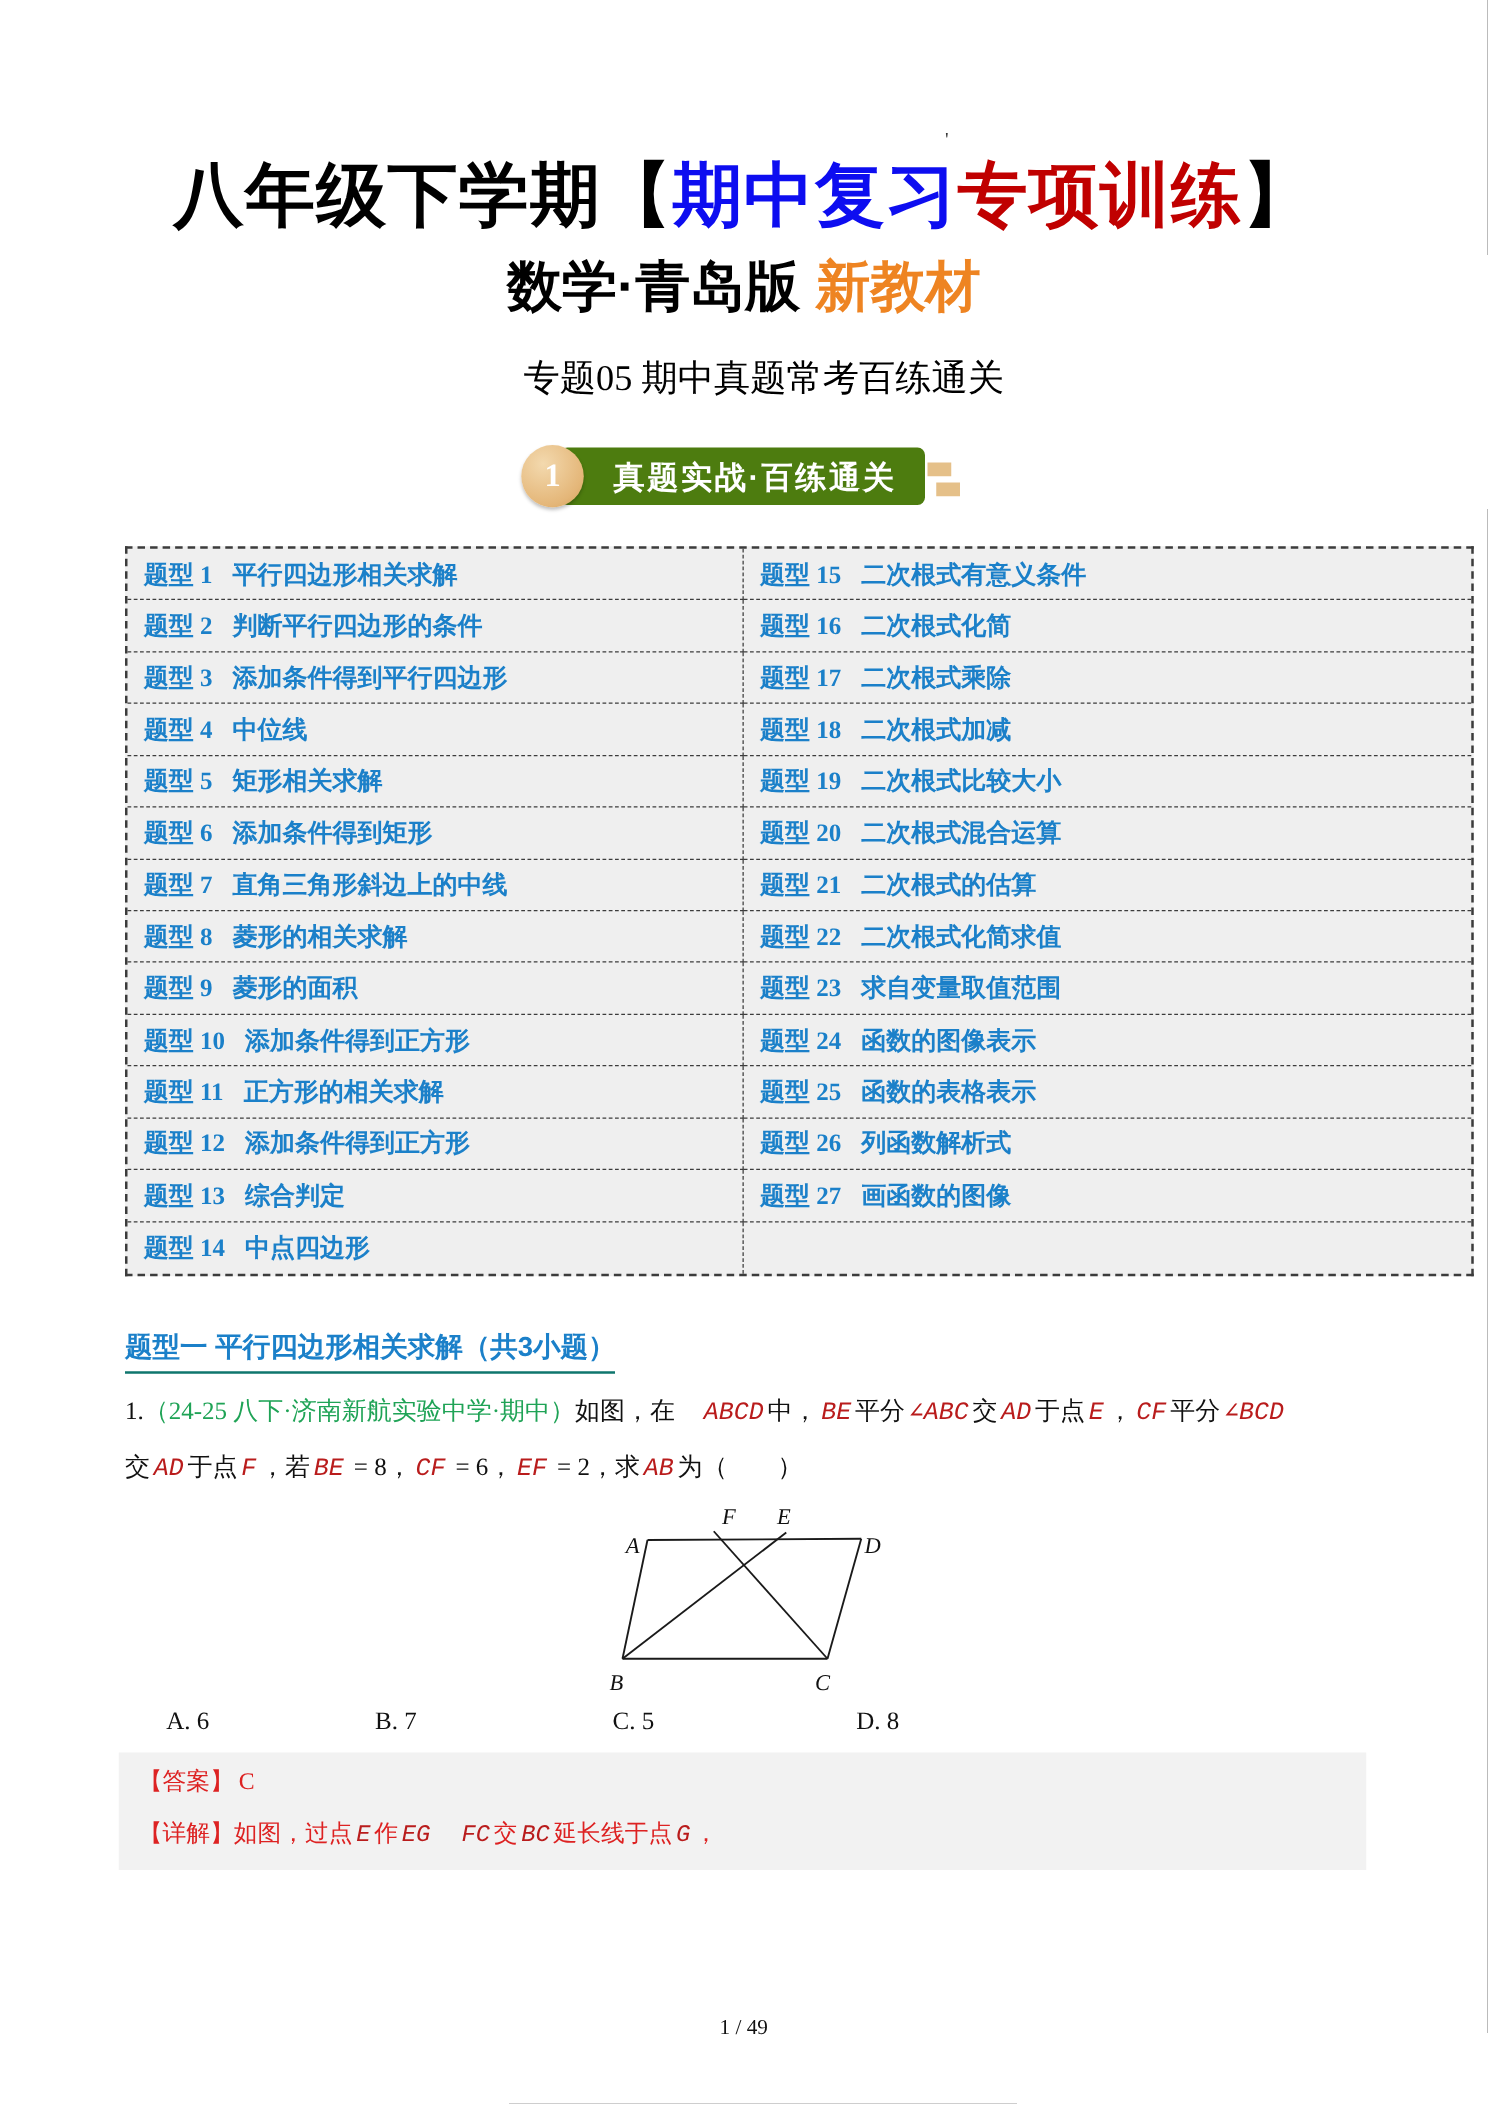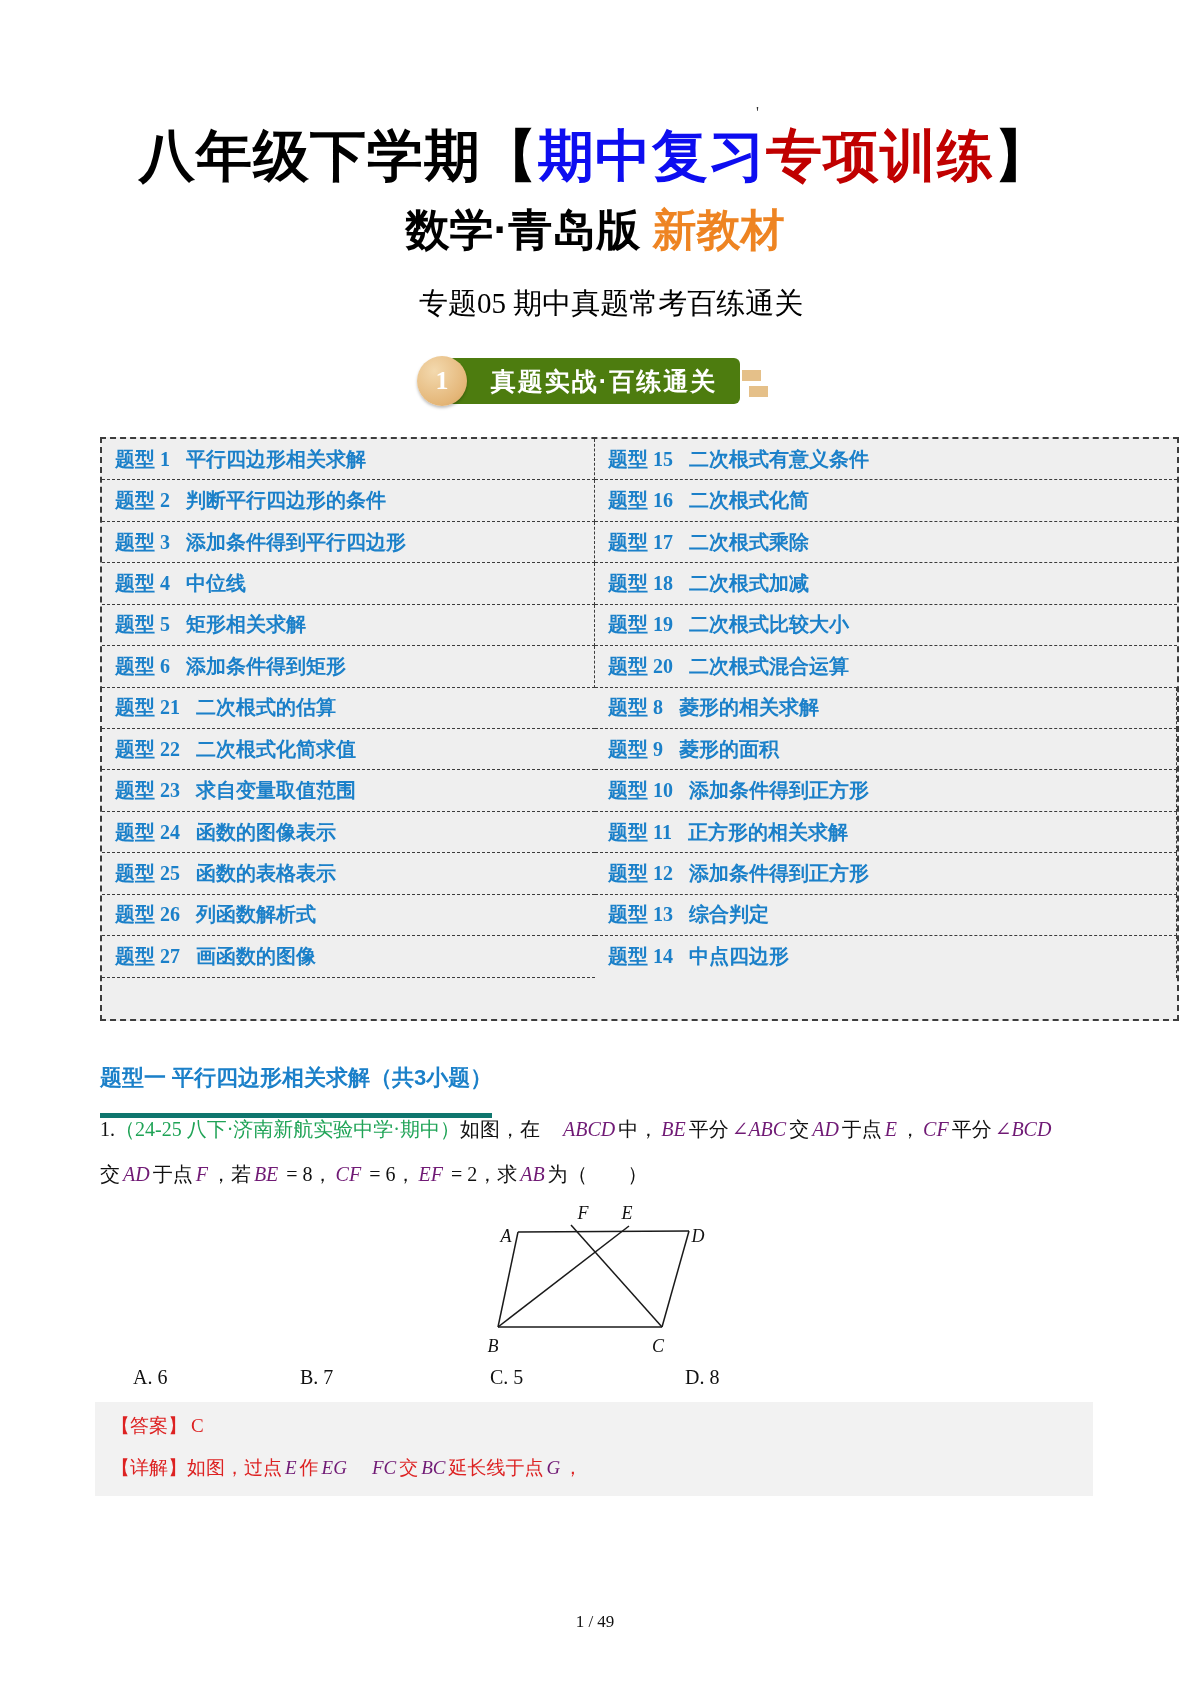--- a/index.html
+++ b/index.html
@@ -44,29 +44,29 @@
       padding-left:13px;box-sizing:border-box;overflow:hidden;}
   .toc-cell.last{border-bottom:none;align-items:center;}
   .toc-cell.lc{border-right:1px dashed #3c3c3c;}
   .toc-num,.toc-title{color:#1b80c9;font-weight:bold;font-size:20px;
       font-family:"Liberation Serif","DejaVu Serif",serif;white-space:nowrap;}
   .toc-title{margin-left:16px;}
 
   
   .sec-head{position:absolute;left:100px;top:1063px;
       font-family:"Liberation Sans","DejaVu Sans",sans-serif;font-weight:bold;font-size:22px;
-      color:#1b80c9;border-bottom:5px solid #0f766e;padding-bottom:20px;}
+      color:#1b80c9;border-bottom:2px solid #0f766e;padding-bottom:4px;}
 
   
   .qline{position:absolute;left:100px;width:990px;font-size:20px;line-height:27px;color:#111;}
   .qline1{top:1116px;}
   .qline2{top:1161px;}
   .sg-k{color:#111;}
   .sg-g{color:#1fa356;}
-  .sg-m{font-style:italic;color:#701a75;margin:0 3px;}
+  .sg-m{font-style:italic;color:#b91c1c;margin:0 3px;font-family:Liberation Mono, monospace;}
   .sg-e{color:#111;}
   .sg-r{color:#dd2222;}
   .sg-rc{color:#dd2222;margin-left:4px;}
 
   
   .figure{position:absolute;left:450px;top:1200px;width:265px;height:158px;}
   .figure line{stroke:#1a1a1a;stroke-width:1.5;}
   .figure text{font-family:"Liberation Serif","DejaVu Serif",serif;font-style:italic;
       font-size:18px;fill:#111;text-anchor:middle;}
 
@@ -148,20 +148,24 @@
         <span class="toc-num">题型 19</span>
         <span class="toc-title">二次根式比较大小</span>
       </div>
     <div class="toc-cell lc">
         <span class="toc-num">题型 6</span>
         <span class="toc-title">添加条件得到矩形</span>
       </div>
     <div class="toc-cell">
         <span class="toc-num">题型 20</span>
         <span class="toc-title">二次根式混合运算</span>
+      </div>
+    <div class="toc-cell lc">
+        <span class="toc-num">题型 7</span>
+        <span class="toc-title">直角三角形斜边上的中线</span>
       </div>
     <div class="toc-cell">
         <span class="toc-num">题型 21</span>
         <span class="toc-title">二次根式的估算</span>
       </div>
     <div class="toc-cell lc">
         <span class="toc-num">题型 8</span>
         <span class="toc-title">菱形的相关求解</span>
       </div>
     <div class="toc-cell">

